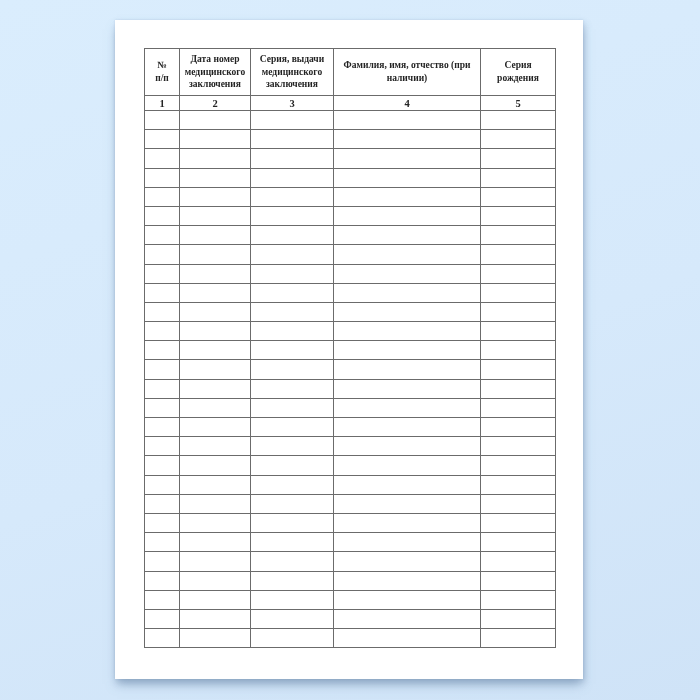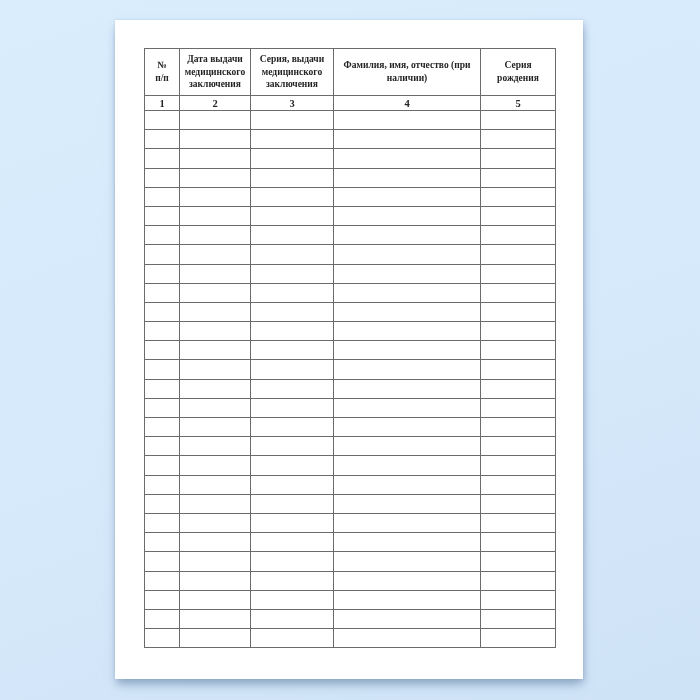--- a/index.html
+++ b/index.html
@@ -71,21 +71,21 @@
         <col style="width:35px">
         <col style="width:71px">
         <col style="width:83px">
         <col style="width:147px">
         <col style="width:75px">
       </colgroup>
       <thead>
         <tr>
           <th class="th-rownum">№
 п/п</th>
-          <th>Дата выдачи медицинского заключения</th>
+          <th>Дата номер медицинского заключения</th>
           <th>Серия, выдачи медицинского заключения</th>
           <th>Фамилия, имя, отчество (при наличии)</th>
           <th>Серия рождения</th>
         </tr>
         <tr class="colnum-row">
           <td>1</td>
           <td>2</td>
           <td>3</td>
           <td>4</td>
           <td>5</td>

